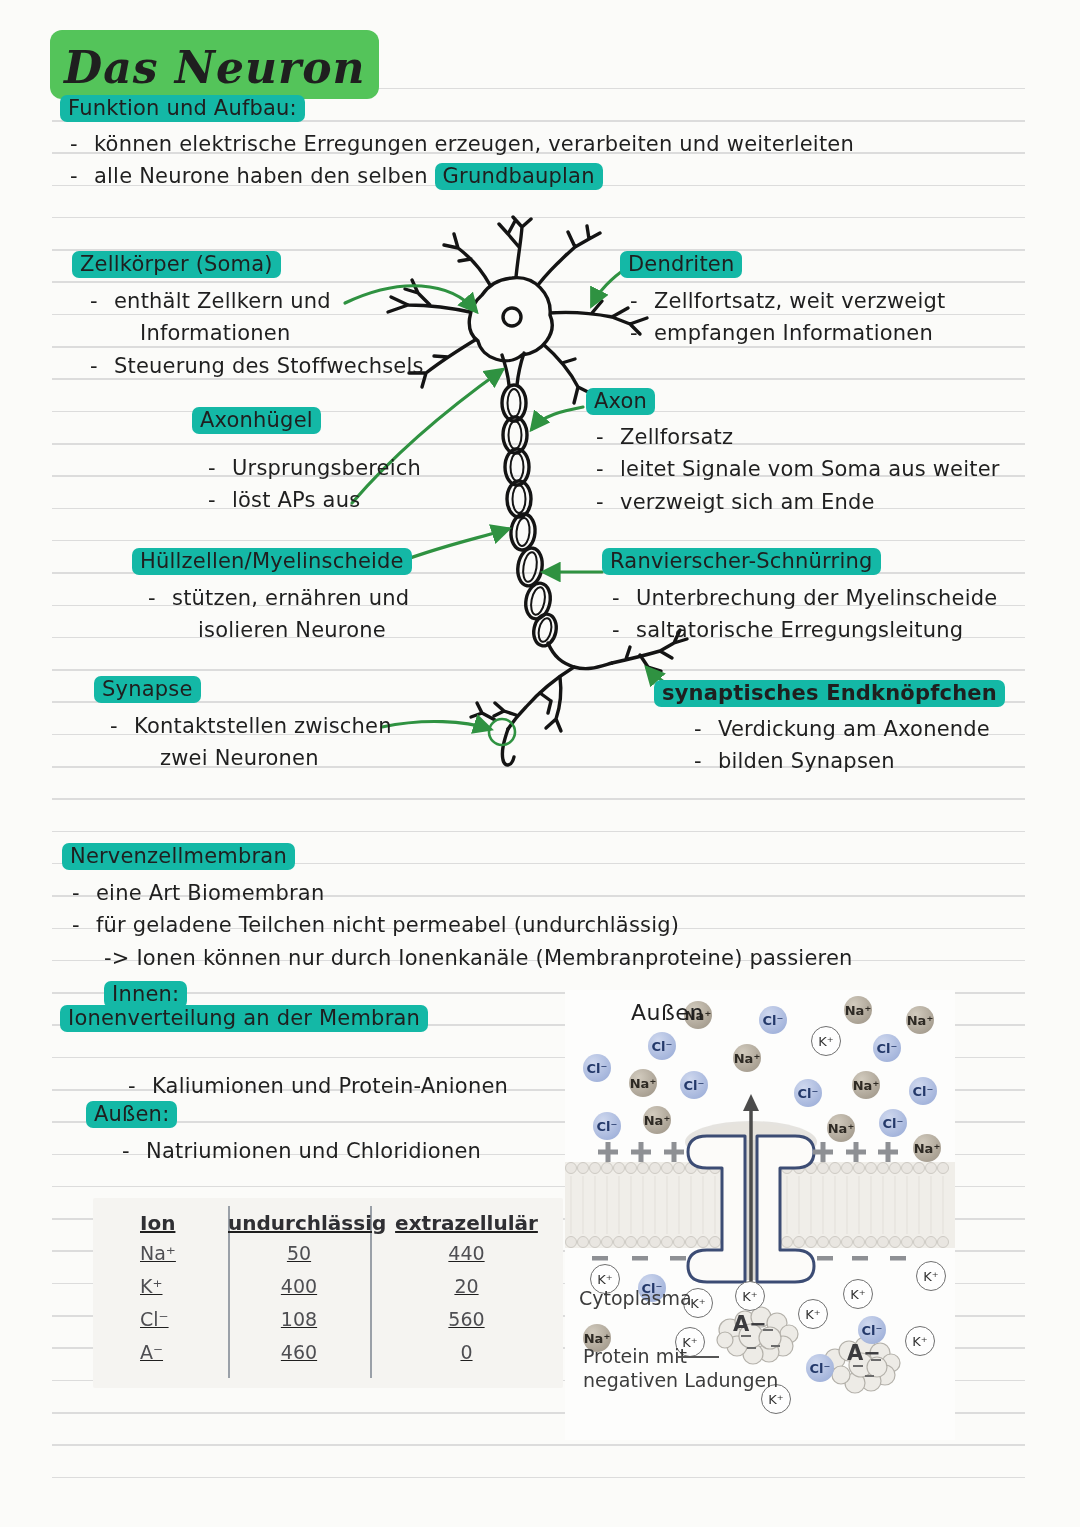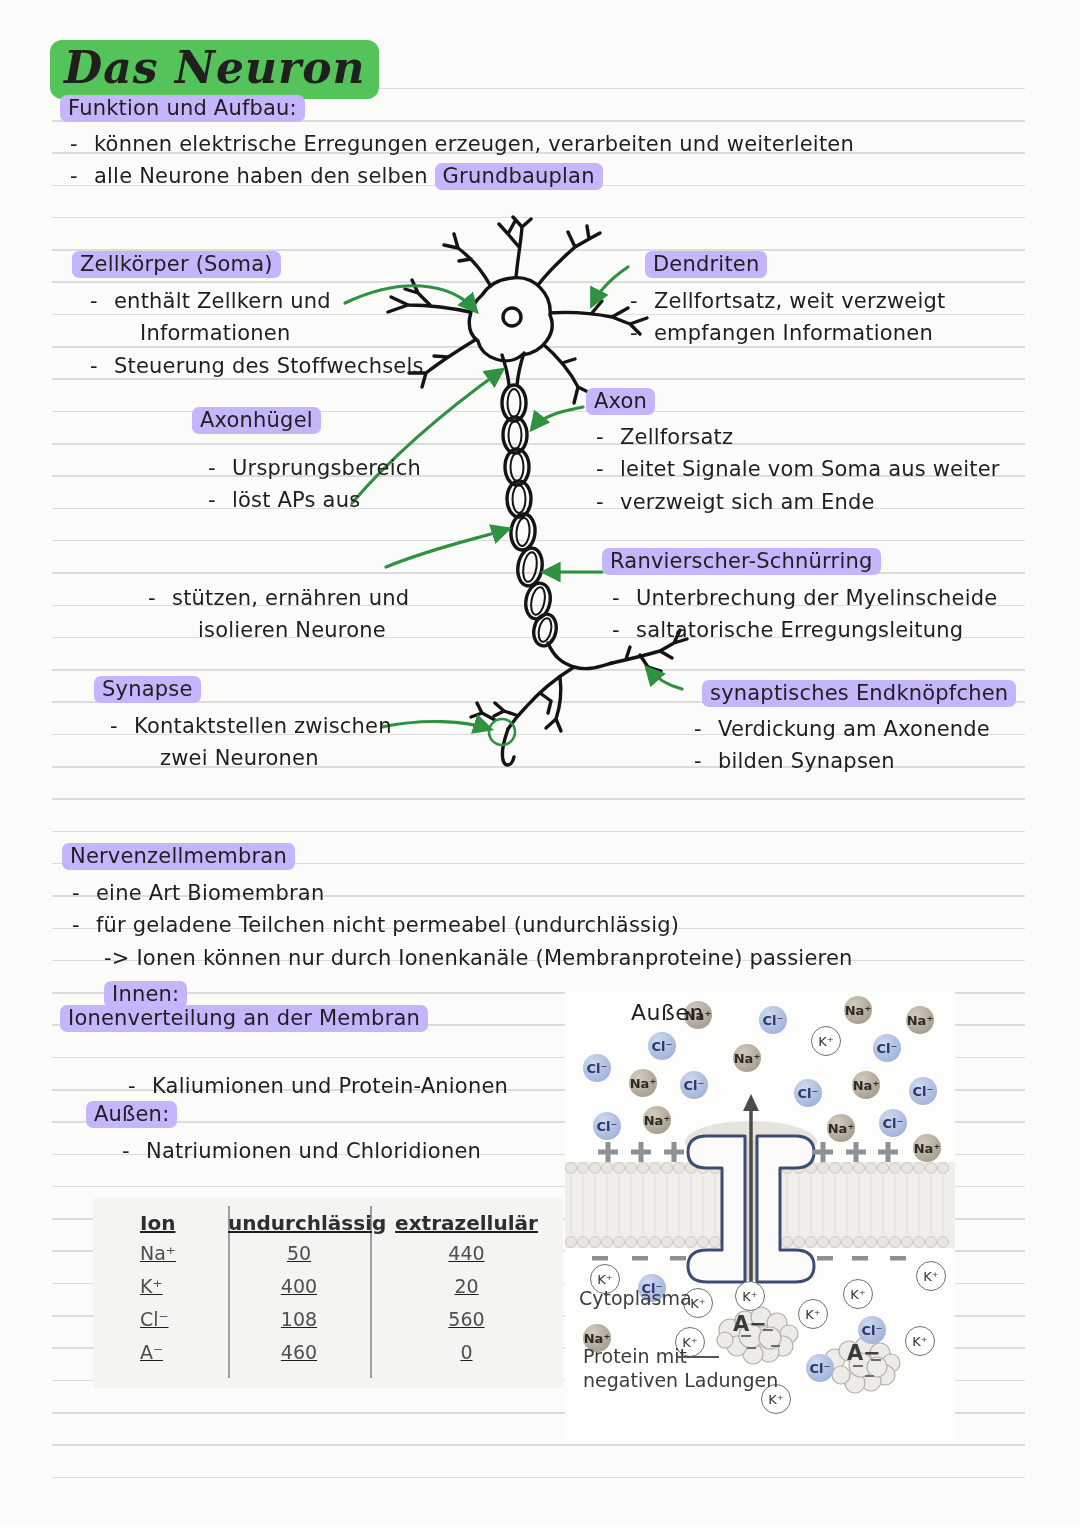--- a/index.html
+++ b/index.html
@@ -2,22 +2,22 @@
 <html><head>
 <meta charset="utf-8">
 <style>
   html,body{margin:0;padding:0;background:#e8e8e8;}
   .page{position:relative;width:1080px;height:1527px;background:#fbfbf9;overflow:hidden;
         font-family:"DejaVu Sans",sans-serif;color:#1f1f1f;}
   .rules{position:absolute;left:52px;top:57px;width:973px;height:1424px;
          background:repeating-linear-gradient(to bottom,transparent 0,transparent 30.7px,#dcdcdc 30.7px,#dcdcdc 32.3px);}
   .block{position:absolute;white-space:nowrap;}
   .hw{font-size:21px;letter-spacing:.2px;}
-  .hl{background:#c4b5fd;border-radius:7px;padding:1px 8px 2px;}
-  .hl-strong{background:#54c45a;border-radius:12px;padding:2px 14px 6px;}
+  .hl{background:#14b8a6;border-radius:7px;padding:1px 8px 2px;}
+  .hl-strong{background:#54c45a;border-radius:12px;padding:12px 14px 6px;}
   .title{font-family:"DejaVu Serif",serif;font-style:italic;font-weight:bold;font-size:44px;letter-spacing:1px;}
   .lines .line{display:flex;line-height:32.3px;}
   .lines .dash{width:24px;flex:0 0 24px;}
   .indent2{padding-left:26px;}
   
   .tbl-card{position:absolute;left:93px;top:1198px;width:470px;height:190px;background:#f5f4f1;border-radius:2px;}
   .tbl{position:absolute;left:0;top:6px;display:grid;grid-template-columns:135px 142px 193px;grid-auto-rows:33px;text-decoration:underline;}
   .tbl .th{font-weight:bold;font-size:20px;color:#2f2f33;line-height:38px;height:38px;}
   .tbl .td{font-size:19px;color:#4e4e52;line-height:33px;}
   .tbl .c0{padding-left:47px;}
@@ -144,20 +144,22 @@
     <div class="line">
         <span class="dash">-</span>
         <span>Ursprungsbereich</span>
       </div>
     <div class="line">
         <span class="dash">-</span>
         <span>löst APs aus</span>
       </div>
   </div>
 
+  <div class="block hw" style="left:132px;top:549px;">
+    <span class="hl">Hüllzellen/Myelinscheide</span></div>
   <div class="block hw lines" style="left:148px;top:582px;">
     <div class="line">
         <span class="dash">-</span>
         <span>stützen, ernähren und</span>
       </div>
     <div class="line indent2">
         <span class="dash"></span>
         <span>isolieren Neurone</span>
       </div>
   </div>
@@ -168,21 +170,21 @@
     <div class="line">
         <span class="dash">-</span>
         <span>Kontaktstellen zwischen</span>
       </div>
     <div class="line indent2">
         <span class="dash"></span>
         <span>zwei Neuronen</span>
       </div>
   </div>
 
-  <div class="block hw" style="left:620px;top:252px;margin-left:25px;">
+  <div class="block hw" style="left:620px;top:252px;">
     <span class="hl">Dendriten</span></div>
   <div class="block hw lines" style="left:630px;top:285px;">
     <div class="line">
         <span class="dash">-</span>
         <span>Zellfortsatz, weit verzweigt</span>
       </div>
     <div class="line">
         <span class="dash">-</span>
         <span>empfangen Informationen</span>
       </div>
@@ -211,21 +213,21 @@
     <div class="line">
         <span class="dash">-</span>
         <span>Unterbrechung der Myelinscheide</span>
       </div>
     <div class="line">
         <span class="dash">-</span>
         <span>saltatorische Erregungsleitung</span>
       </div>
   </div>
 
-  <div class="block hw" style="left:702px;top:681px;">
+  <div class="block hw" style="left:654px;top:681px;font-weight:bold;">
     <span class="hl">synaptisches Endknöpfchen</span></div>
   <div class="block hw lines" style="left:694px;top:713px;">
     <div class="line">
         <span class="dash">-</span>
         <span>Verdickung am Axonende</span>
       </div>
     <div class="line">
         <span class="dash">-</span>
         <span>bilden Synapsen</span>
       </div>

